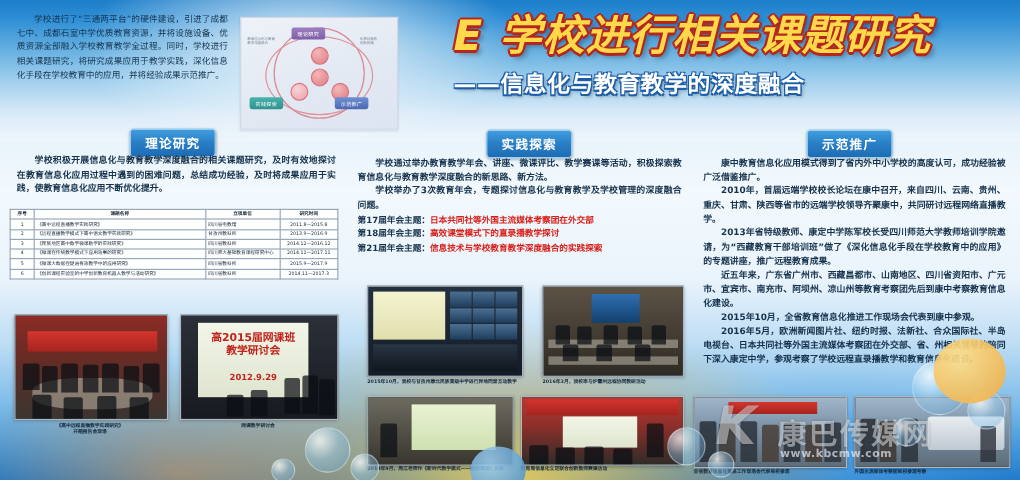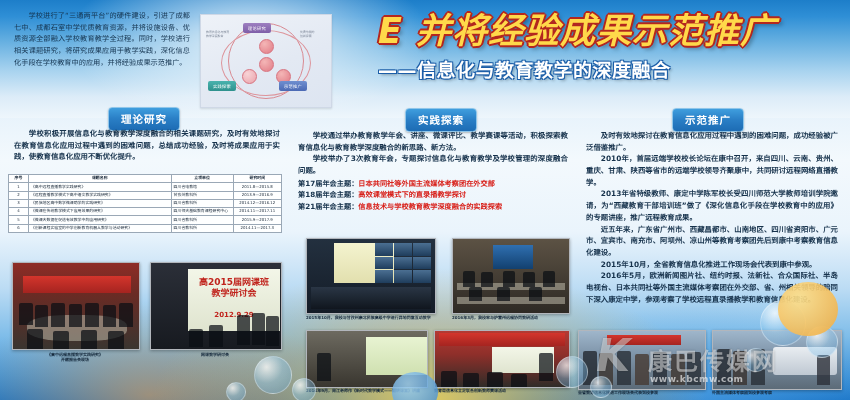--- a/index.html
+++ b/index.html
@@ -97,21 +97,21 @@
   .cap-c{text-align:center;}
   
   .scene{position:absolute;inset:0;}
   .sc-room{background:linear-gradient(180deg,#23303f 0%,#141c27 100%);}
   .sc-class{background:linear-gradient(180deg,#5c5244 0%,#2e2a25 100%);}
   .sc-meet{background:linear-gradient(180deg,#8e2c26 0%,#6a2b24 36%,#3a3530 100%);}
   .sc-hall{background:linear-gradient(180deg,#2b2f38 0%,#171a20 100%);}
   .sc-lec{background:linear-gradient(180deg,#6d6a60 0%,#39362f 100%);}
   .sc-stage{background:linear-gradient(180deg,#b43a33 0%,#8e2f2a 42%,#2f2c28 100%);}
   .sc-outdoor{background:linear-gradient(180deg,#9fb6cb 0%,#7d93a8 42%,#5c6b78 100%);}
-  .screenwhite{position:absolute;background:linear-gradient(180deg,#f3f6e8,#dfe4cf);margin-left:23px;}
+  .screenwhite{position:absolute;background:linear-gradient(180deg,#f3f6e8,#dfe4cf);}
   .screenblue{position:absolute;background:linear-gradient(180deg,#2f6fb0,#12406f);}
   .banner{position:absolute;background:linear-gradient(180deg,#d4352c,#a52420);}
   .row-ppl{position:absolute;background:rgba(10,14,20,.72);border-radius:2px 2px 0 0;}
   .desk{position:absolute;background:rgba(190,185,170,.55);}
   .tilegrid{position:absolute;display:grid;gap:1px;}
   .tile{background:linear-gradient(180deg,#4b6f92,#1f3d5c);}
   
   .bub{position:absolute;border-radius:50%;
     background:radial-gradient(circle at 32% 28%, rgba(255,255,255,.75), rgba(150,205,240,.42) 45%, rgba(70,150,215,.30) 100%);
     border:1px solid rgba(255,255,255,.35);}
@@ -144,21 +144,21 @@
     <div class="dg-node dg-n3"></div>
     <div class="dg-node dg-n4"></div>
     <div class="dg-lbl dg-top">理论研究</div>
     <div class="dg-lbl dg-left">实践探索</div>
     <div class="dg-lbl dg-right">示范推广</div>
     <div class="dg-note dg-note-l">教育信息化与教育<br>教学深度融合</div>
     <div class="dg-note dg-note-r">优质均衡的<br>创新探索</div>
   </div>
 
   <div class="headline">
-    <div class="hl-main">E 并将经验成果示范推广</div>
+    <div class="hl-main">E 学校进行相关课题研究</div>
     <div class="hl-sub">——信息化与教育教学的深度融合</div>
   </div>
 
   <div class="badge badge-theory">理论研究</div>
   <div class="badge badge-practice">实践探索</div>
   <div class="badge badge-demo">示范推广</div>
 
   <div class="col col-left">
     <p>学校积极开展信息化与教育教学深度融合的相关课题研究，及时有效地探讨在教育信息化应用过程中遇到的困难问题，总结成功经验，及时将成果应用于实践，使教育信息化应用不断优化提升。</p>
   </div>
@@ -312,21 +312,21 @@
     <div class="screenwhite" style="left:34px;top:16px;width:62px;height:26px;"></div>
     <div class="row-ppl" style="left:104px;top:22px;width:14px;height:28px;"></div>
     <div class="row-ppl" style="left:6px;top:40px;width:16px;height:16px;"></div>
     <div class="row-ppl" style="left:28px;top:42px;width:16px;height:14px;"></div>
     <div class="row-ppl" style="left:52px;top:41px;width:16px;height:15px;"></div>
     <div class="row-ppl" style="left:76px;top:43px;width:16px;height:13px;"></div>
   </div>
   <div class="cap" style="left:434px;top:388px;width:134px;">教育局信息化立足联合创新教师赛课活动</div>
 
   <div class="col col-right">
-    <p>及时有效地探讨在教育信息化应用过程中遇到的困难问题，成功经验被广泛借鉴推广。</p>
+    <p>康中教育信息化应用模式得到了省内外中小学校的高度认可，成功经验被广泛借鉴推广。</p>
     <p>2010年，首届远端学校校长论坛在康中召开，来自四川、云南、贵州、重庆、甘肃、陕西等省市的远端学校领导齐聚康中，共同研讨远程网络直播教学。</p>
     <p>2013年省特级教师、康定中学陈军校长受四川师范大学教师培训学院邀请，为“西藏教育干部培训班”做了《深化信息化手段在学校教育中的应用》的专题讲座，推广远程教育成果。</p>
     <p>近五年来，广东省广州市、西藏昌都市、山南地区、四川省资阳市、广元市、宜宾市、南充市、阿坝州、凉山州等教育考察团先后到康中考察教育信息化建设。</p>
     <p>2015年10月，全省教育信息化推进工作现场会代表到康中参观。</p>
     <p>2016年5月，欧洲新闻图片社、纽约时报、法新社、合众国际社、半岛电视台、日本共同社等外国主流媒体考察团在外交部、省、州相关领导的陪同下深入康定中学，参观考察了学校远程直录播教学和教育信息化建设。</p>
   </div>
 
   <div class="photo" style="left:578px;top:330px;width:126px;height:58px;">
     <div class="scene sc-outdoor"></div>
     <div class="banner" style="left:28px;top:4px;width:74px;height:10px;"></div>

